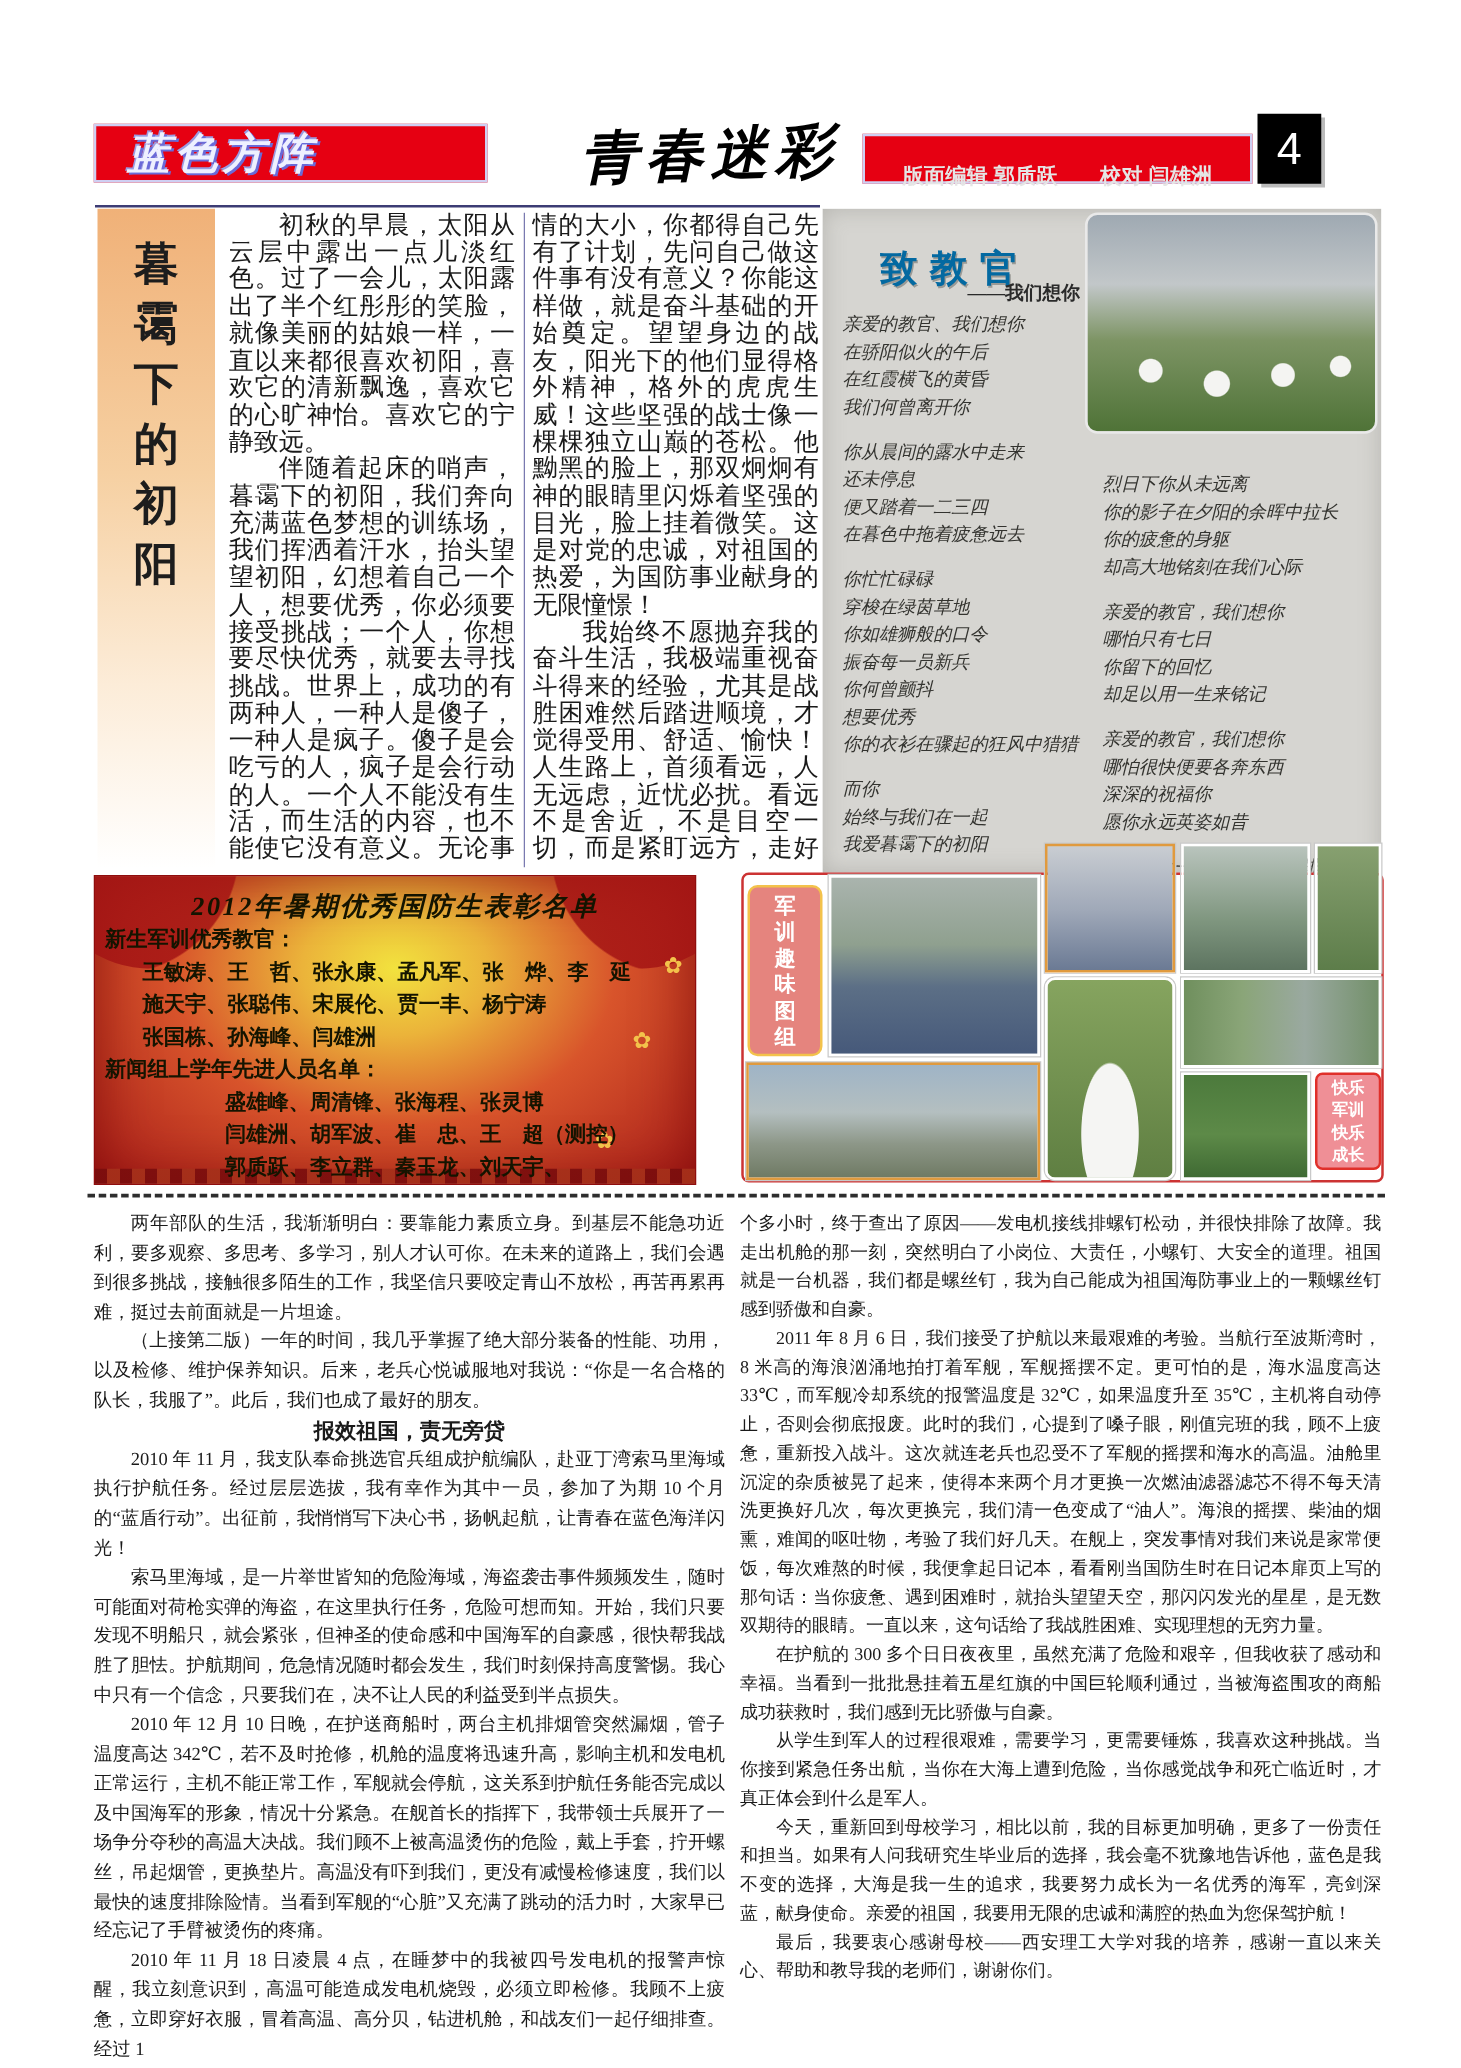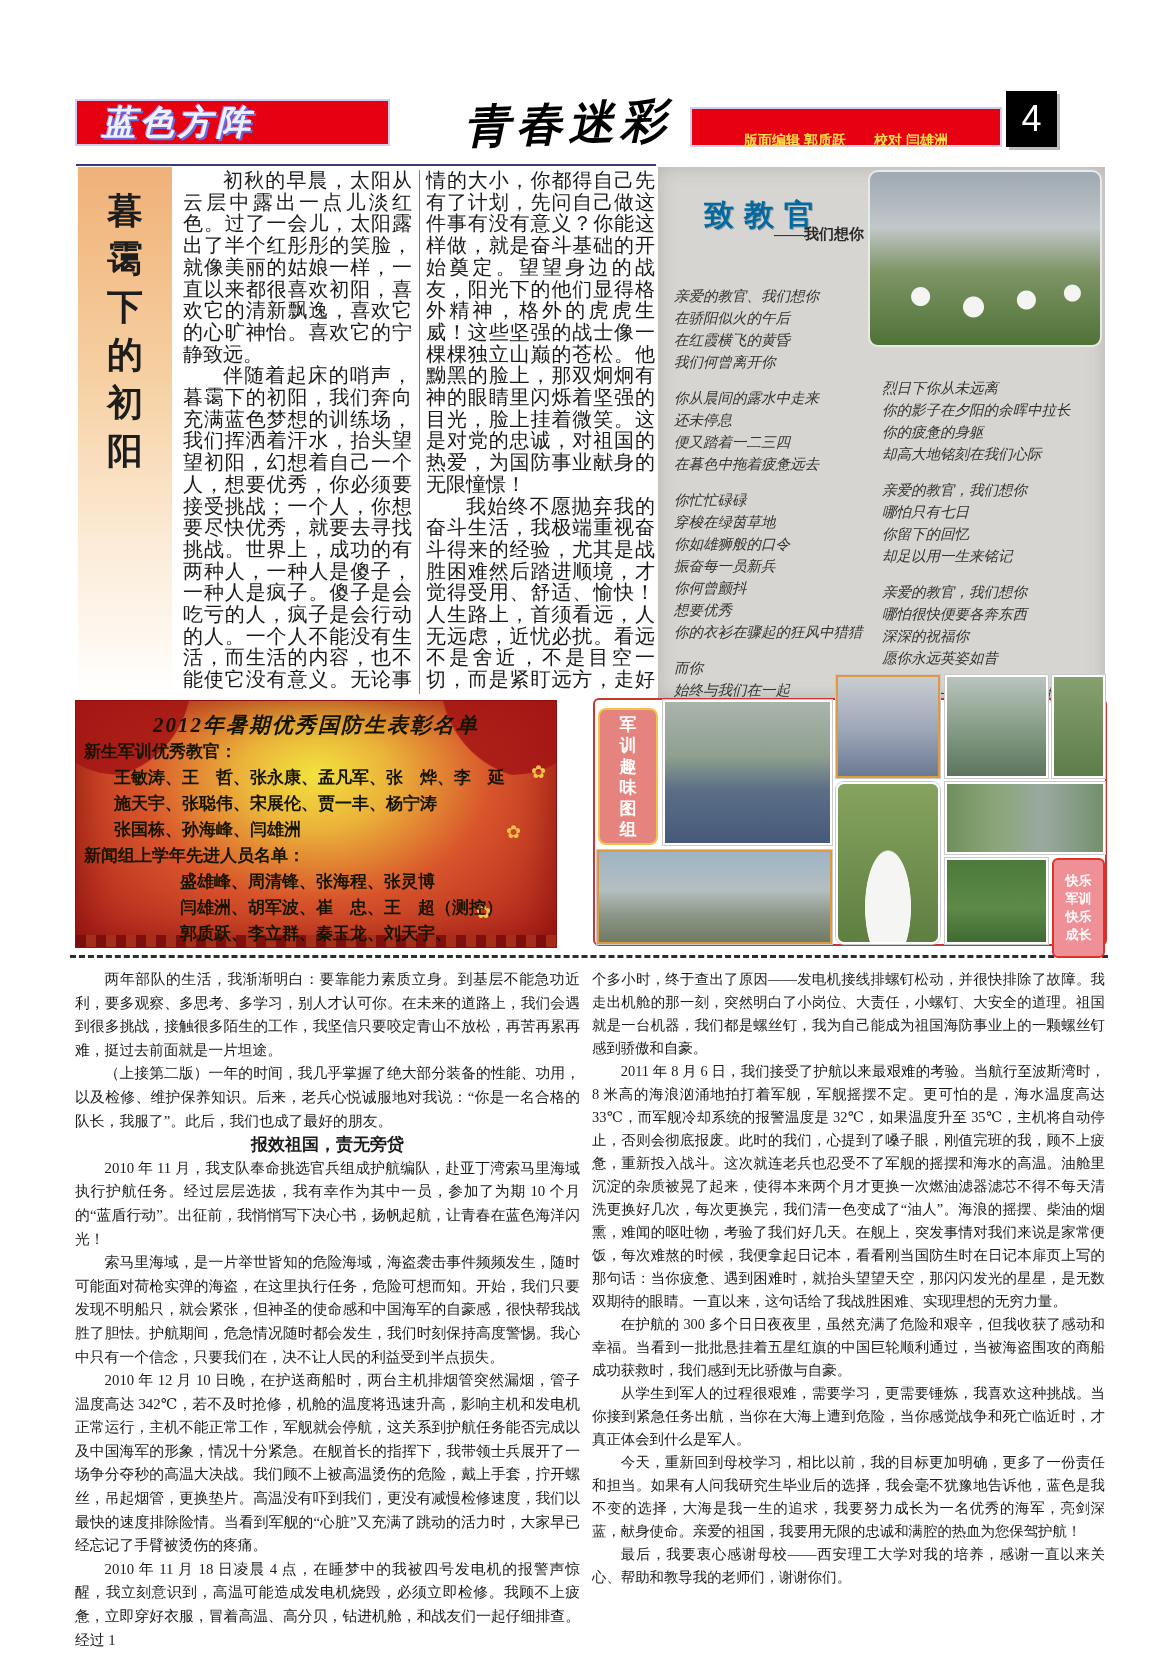--- a/index.html
+++ b/index.html
@@ -8,21 +8,21 @@
 
   
   .masthead{position:absolute;left:75px;top:99px;width:315px;height:47px;background:#e60012;
     border:2px solid #cfcff2;display:flex;align-items:center;padding-left:25px;box-sizing:border-box;}
   .masthead-text{font-family:"Liberation Sans","DejaVu Sans",sans-serif;font-style:italic;font-weight:900;
     font-size:34px;letter-spacing:4px;color:#eef0ff;text-shadow:2px 2px 0 #6a6ad8,-1px -1px 0 #9a9ae0;}
   .callig{position:absolute;left:448px;top:88px;width:240px;height:72px;display:flex;align-items:center;justify-content:center;
     font-weight:900;font-size:46px;letter-spacing:6px;color:#000;transform:rotate(-2deg);font-style:italic;}
   .editor-box{position:absolute;left:690px;top:107px;width:312px;height:40px;background:#e60012;border:2px solid #cfcff2;
     display:flex;align-items:center;justify-content:center;box-sizing:border-box;}
-  .editor-text{color:#fde047;font-size:14px;font-weight:bold;font-family:"Liberation Sans","DejaVu Sans",sans-serif;white-space:nowrap;margin-top:27px;}
+  .editor-text{color:#e5e5e5;font-size:17px;font-weight:bold;font-family:"Liberation Sans","DejaVu Sans",sans-serif;white-space:nowrap;margin-top:27px;}
   .pagenum{position:absolute;left:1006px;top:91px;width:51px;height:56px;background:#000;color:#fff;
     display:flex;align-items:center;justify-content:center;font-size:36px;font-family:"Liberation Sans","DejaVu Sans",sans-serif;
     box-shadow:3px 3px 0 #bbb;}
 
   
   .top-rule{position:absolute;left:76px;top:164px;width:580px;height:2px;background:#3c3c74;}
   .vbar{position:absolute;left:78px;top:167px;width:94px;height:528px;
     background:linear-gradient(180deg,#f0b178 0%,#f6d0a2 40%,#fcecd8 72%,#ffffff 100%);}
   .vbar-ch{width:100%;text-align:center;font-size:36px;font-weight:900;color:#1d1d1d;line-height:48px;}
   .vbar-pad{height:20px;}
@@ -38,21 +38,21 @@
     background:
       radial-gradient(circle at 22% 72%, #f4f4f2 0 9px, rgba(0,0,0,0) 10px),
       radial-gradient(circle at 45% 78%, #f4f4f2 0 10px, rgba(0,0,0,0) 11px),
       radial-gradient(circle at 68% 74%, #f4f4f2 0 9px, rgba(0,0,0,0) 10px),
       radial-gradient(circle at 88% 70%, #f4f4f2 0 8px, rgba(0,0,0,0) 9px),
       linear-gradient(180deg,#9fa9b2 0%,#c2c7c9 32%,#7d9464 58%,#4f7337 100%);}
   .poem-title{position:absolute;left:0;top:28px;width:212px;text-align:center;font-size:30px;font-weight:700;
     color:#0369a1;letter-spacing:10px;text-shadow:1px 1px 0 #9a9a96;}
   .poem-sub{position:absolute;left:0;top:58px;width:206px;text-align:right;font-size:15px;font-weight:bold;color:#2a2a2a;}
   .poem-col{position:absolute;font-size:14.5px;line-height:22px;color:#33332f;font-style:italic;}
-  .poem-left{left:16px;top:82px;width:196px;margin-top:36px;}
+  .poem-left{left:16px;top:82px;width:196px;}
   .poem-right{left:224px;top:210px;width:220px;}
   .stanza{margin-bottom:14px;}
   .poem-sign{margin-top:4px;padding-left:28px;font-style:italic;}
 
   
   .cbox{position:absolute;left:75px;top:700px;width:482px;height:248px;box-sizing:border-box;overflow:hidden;
     background:radial-gradient(ellipse at 50% 30%, #f2e23e 0%, #ebb33a 22%, #d8542b 52%, #a81d1a 100%);
     border:1px solid #8f0d0d;box-shadow:inset 0 0 46px rgba(110,0,0,.6);}
   .cbox::before{content:"";position:absolute;left:-30px;top:-46px;width:150px;height:120px;border-radius:50%;
     background:radial-gradient(circle at 30% 20%, #a41414 0 70%, rgba(0,0,0,0) 71%);opacity:.85;}
@@ -86,21 +86,21 @@
     background:linear-gradient(180deg,#87a070 0%,#5d7d4a 100%);}
   .ph-ceremony{left:32px;top:178px;width:235px;height:94px;border-color:#e09a3e;
     background:linear-gradient(180deg,#9fb4c6 0%,#b4bfc0 42%,#8d9788 70%,#6f7a64 100%);}
   .ph-officer{left:271px;top:110px;width:104px;height:162px;border-radius:8px;
     background:radial-gradient(ellipse at 50% 78%, #f5f5f3 0 32%, rgba(0,0,0,0) 33%),
                linear-gradient(180deg,#86a45f 0%,#5f7f42 100%);}
   .ph-march{left:380px;top:110px;width:160px;height:72px;
     background:linear-gradient(90deg,#6f8f5d 0%,#8aa578 30%,#9aa9a0 62%,#73906a 100%);}
   .ph-shoot{left:380px;top:186px;width:103px;height:86px;
     background:linear-gradient(180deg,#4c7a3c 0%,#5d8a48 58%,#3f6a33 100%);}
-  .happy-banner{position:absolute;left:487px;top:186px;width:53px;height:100px;background:#ef8f96;
+  .happy-banner{position:absolute;left:487px;top:186px;width:53px;height:78px;background:#ef8f96;
     border:2px solid #e0302a;border-radius:6px;box-sizing:border-box;display:flex;flex-direction:column;
     align-items:center;justify-content:center;z-index:3;}
   .happy-ch{color:#fff;font-weight:900;font-size:13px;line-height:18px;white-space:nowrap;}
 
   
   .dash{position:absolute;left:70px;top:955px;width:1038px;border-top:3px dashed #2e2e2e;}
   .bcol{position:absolute;top:968px;text-align:justify;}
   .b-left{left:75px;width:505px;font-size:14.8px;line-height:23.6px;}
   .b-right{left:592px;width:513px;font-size:14.4px;line-height:23px;}
   .bcol p{margin:0;text-indent:2em;}

